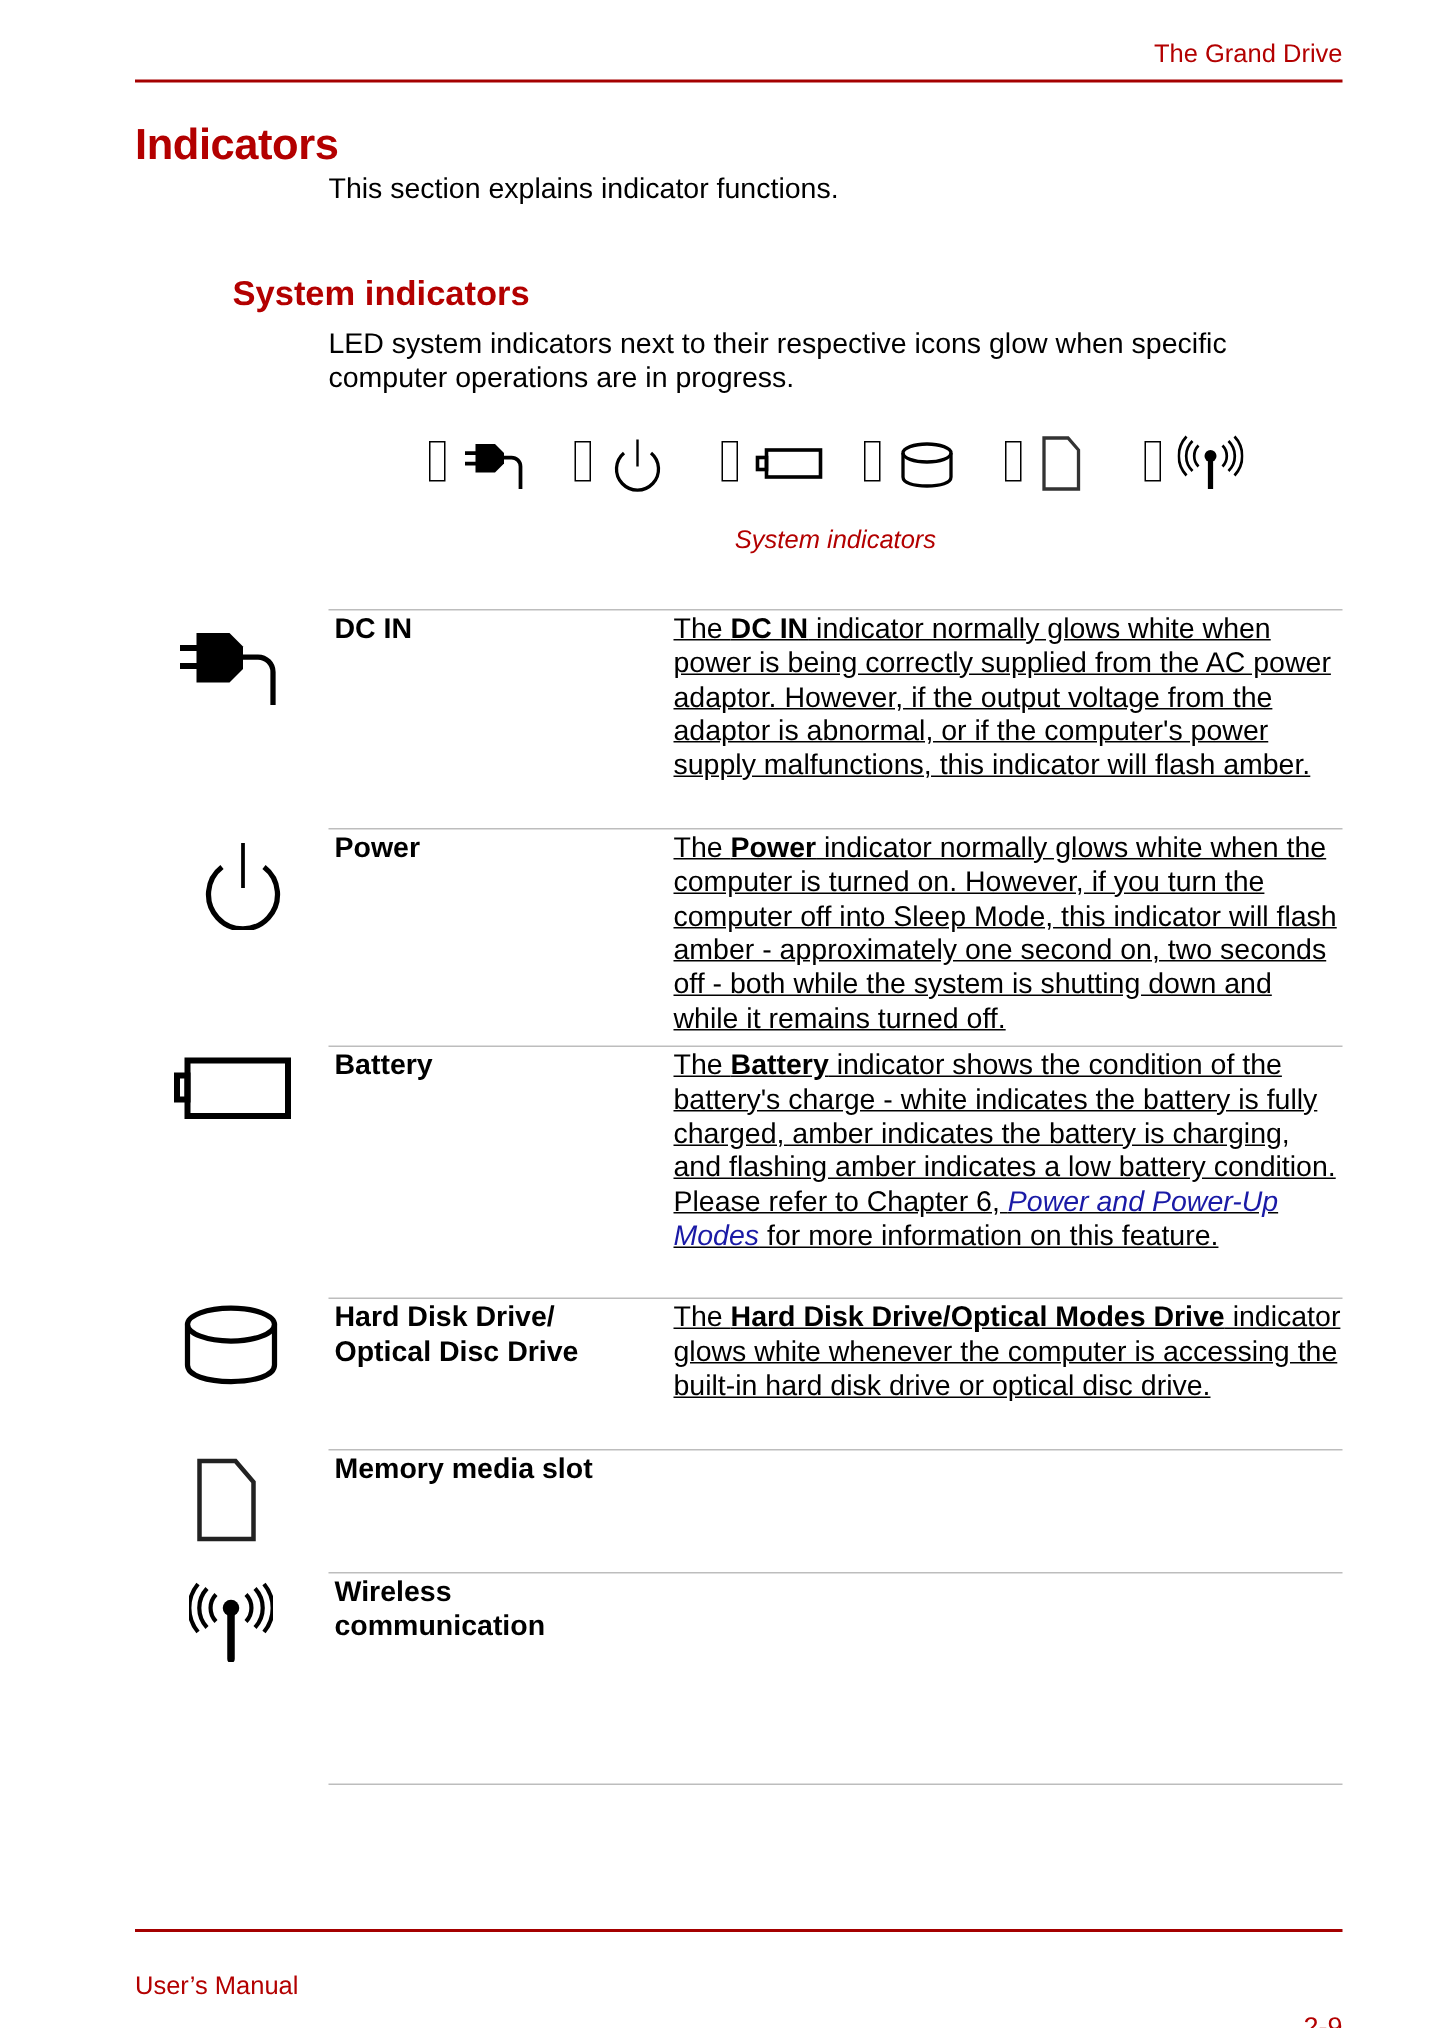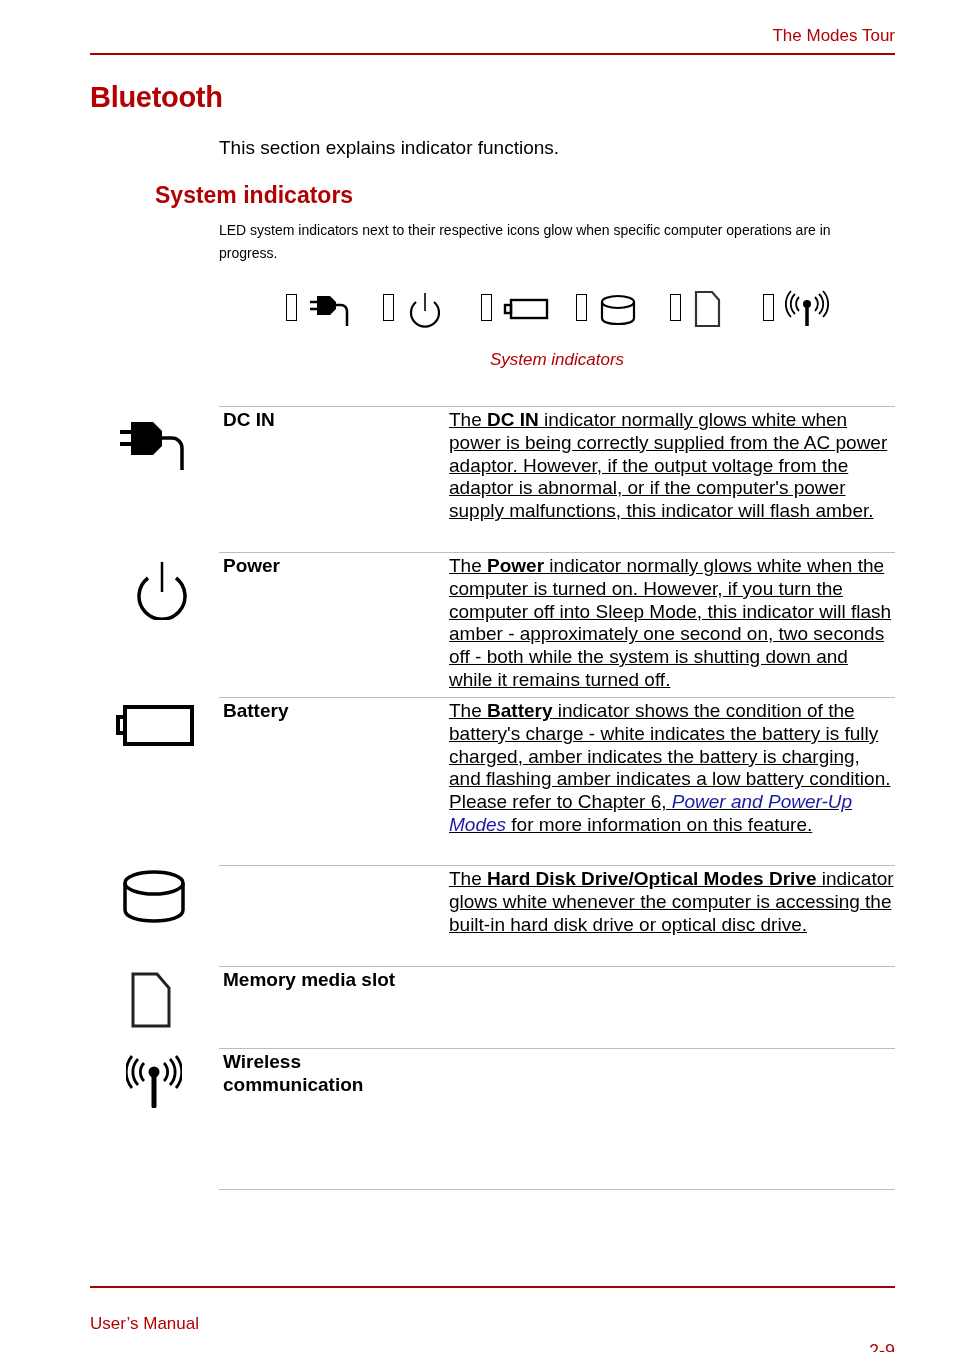--- a/index.html
+++ b/index.html
@@ -13,30 +13,30 @@
   }
   .hdr-rule {
     position: absolute; left: 90px; top: 53px; width: 805px; height: 2px;
     background: #a50000;
   }
   .h1 {
     position: absolute; left: 90px; top: 81px; margin: 0;
     font-size: 29px; font-weight: bold; color: #b30000; letter-spacing: -0.3px;
   }
   .intro {
-    position: absolute; left: 219px; top: 137px; margin: 0;
+    position: absolute; left: 219px; top: 116px; margin: 0;
     font-size: 19px;
   }
   .h2 {
     position: absolute; left: 155px; top: 182px; margin: 0;
     font-size: 23px; font-weight: bold; color: #b30000;
   }
   .para {
     position: absolute; left: 219px; top: 219px; width: 670px; margin: 0;
-    font-size: 14px; line-height: 22.5px;
+    font-size: 19px; line-height: 22.5px;
   }
   .icon-strip {
     position: absolute; left: 286px; top: 288px; width: 560px; height: 45px;
   }
   .strip-item { position: absolute; top: 0; height: 45px; }
   .led-box {
     position: absolute; top: 6px; left: 0; width: 11px; height: 27px;
     border: 1.5px solid #000; box-sizing: border-box; background: #fff;
   }
   .strip-item svg { position: absolute; left: 22px; top: 0; }
@@ -70,24 +70,24 @@
   .ftr-left {
     position: absolute; left: 90px; top: 1292px; font-size: 17px; color: #b30000; margin-top: 22px;
   }
   .ftr-right {
     position: absolute; right: 59px; top: 1341px; font-size: 18px; color: #b30000;
   }
 </style>
 </head>
 <body>
 
-<div class="hdr-text">The Modes Tour</div>
+<div class="hdr-text">The Grand Drive</div>
 <div class="hdr-rule"></div>
 
-<h1 class="h1">Bluetooth</h1>
+<h1 class="h1">Indicators</h1>
 <p class="intro">This section explains indicator functions.</p>
 
 <h2 class="h2">System indicators</h2>
 <p class="para">LED system indicators next to their respective icons glow when specific computer operations are in progress.</p>
 
 <div class="icon-strip">
   <div class="strip-item" style="left:0px">
     <div class="led-box"></div>
     <svg width="44" height="40" viewBox="0 0 44 40">
       <path d="M2 14h8M2 21h8" stroke="#000" stroke-width="2.5"></path>
@@ -176,20 +176,21 @@
       <p><span>The </span><b>Power</b><span> indicator normally glows white when the computer is turned on. However, if you turn the computer off into Sleep Mode, this indicator will flash amber - approximately one second on, two seconds off - both while the system is shutting down and while it remains turned off.</span></p>
     </div>
   </div>
   <div class="row" style="height:168px">
     <div class="name">Battery</div>
     <div class="desc">
       <p><span>The </span><b>Battery</b><span> indicator shows the condition of the battery's charge - white indicates the battery is fully charged, amber indicates the battery is charging, and flashing amber indicates a low battery condition. Please refer to Chapter 6, </span><span class="link">Power and Power-Up Modes</span><span> for more information on this feature.</span></p>
     </div>
   </div>
   <div class="row" style="height:101px">
+    <div class="name" style="width:210px">Hard Disk Drive/ Optical Disc Drive</div>
     <div class="desc">
       <p><span>The </span><b>Hard Disk Drive/Optical Modes Drive</b><span> indicator glows white whenever the computer is accessing the built-in hard disk drive or optical disc drive.</span></p>
     </div>
   </div>
   <div class="row" style="height:82px">
     <div class="name">Memory media slot</div>
   </div>
   <div class="row last" style="height:142px">
     <div class="name" style="width:170px">Wireless communication</div>
   </div>

